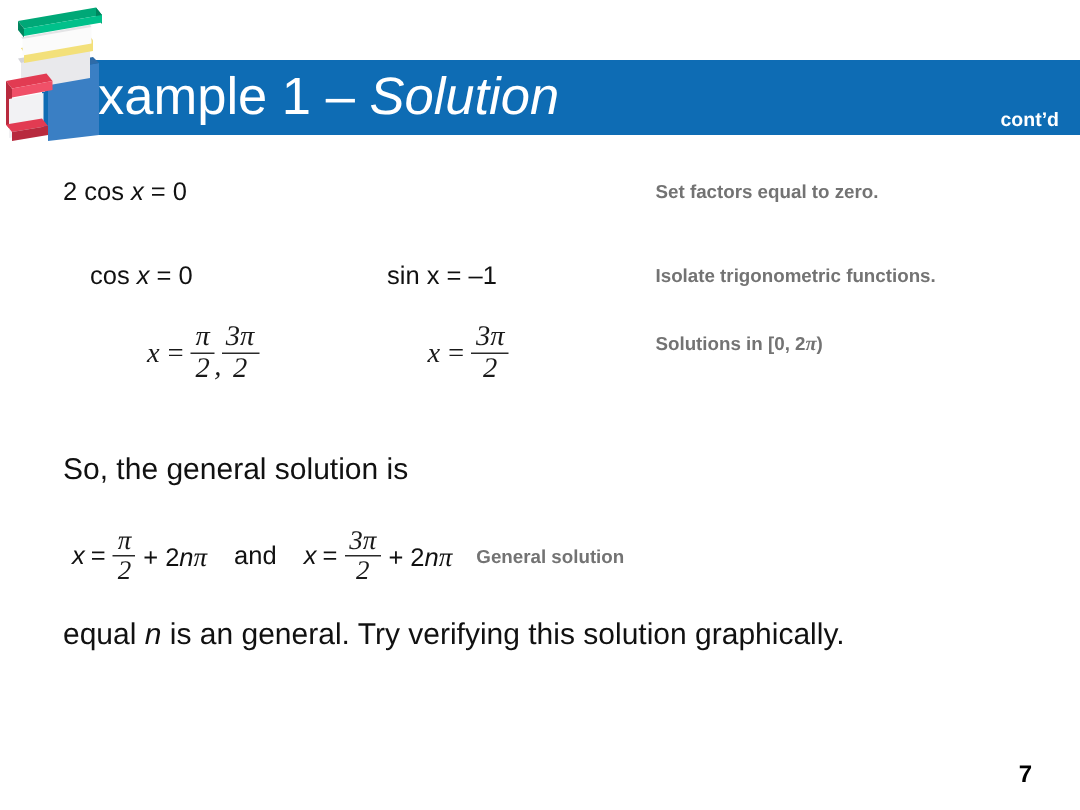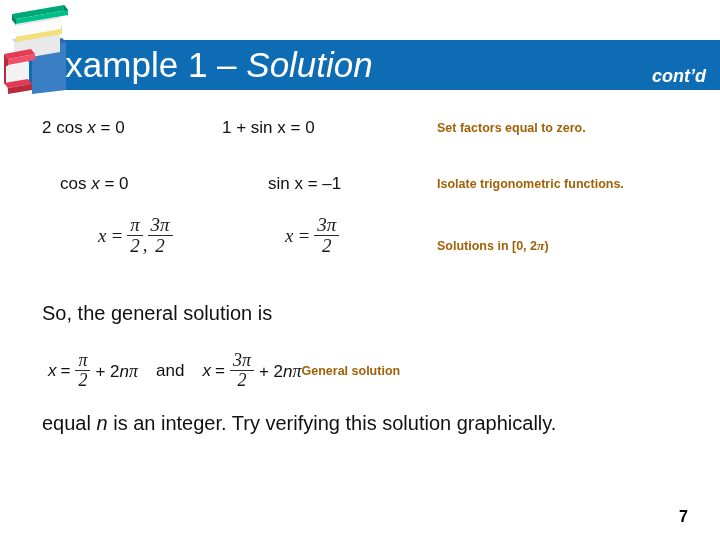--- a/index.html
+++ b/index.html
@@ -46,25 +46,24 @@
     white-space: nowrap;
     line-height: 46px;
   }
   .title-text .ital {
     font-style: italic;
   }
   .contd {
     position: absolute;
     right: 14px;
     bottom: 3px;
-    font-size: 18px;
+    font-size: 13px;
     color: #ffffff;
     font-weight: bold;
     white-space: nowrap;
-    font-style: italic;
   }
 
   
   .content {
     position: absolute;
     left: 0;
     top: 90px;
     width: 720px;
     height: 450px;
     z-index: 1;
@@ -78,21 +77,21 @@
   }
   .eqline .var {
     font-style: italic;
   }
 
   .note {
     position: absolute;
     white-space: nowrap;
     font-size: 12.5px;
     font-weight: bold;
-    color: #a16207;
+    color: #737373;
   }
   .note .pi {
     font-family: "Liberation Serif", serif;
     font-style: italic;
     font-size: 13.5px;
   }
 
   .para {
     position: absolute;
     white-space: nowrap;
@@ -202,25 +201,24 @@
 </div>
 
 <div class="title-bar">
   <div class="title-text"><span>Example 1 – </span><span class="ital">Solution</span></div>
   <div class="contd">cont’d</div>
 </div>
 
 <div class="content">
 
   <div class="eqline" style="left:42px; top:28px;">2 cos <span class="var">x</span> = 0</div>
-  <div class="eqline" style="left:222px; top:28px;">1 + sin x = 0</div>
   <div class="note" style="left:437px; top:31px;">Set factors equal to zero.</div>
 
   <div class="eqline" style="left:60px; top:84px;">cos <span class="var">x</span> =  0</div>
-  <div class="eqline" style="left:268px; top:84px;">sin x = –1</div>
+  <div class="eqline" style="left:258px; top:84px;">sin x = –1</div>
   <div class="note" style="left:437px; top:87px;">Isolate trigonometric functions.</div>
 
   <div class="mathser" style="position:absolute; left:98px; top:126px; font-size:19px;">
     <span class="mrow">
       <span>x</span>
       <span class="op">=</span>
       <span class="frac fr-big">
         <span class="num">π</span>
         <span class="den">2</span>
       </span>
@@ -236,40 +234,40 @@
     <span class="mrow">
       <span>x</span>
       <span class="op">=</span>
       <span class="frac fr-big">
         <span class="num">3π</span>
         <span class="den">2</span>
       </span>
     </span>
   </div>
 
-  <div class="note" style="left:437px; top:148px;"><span>Solutions in [0, 2</span><span class="pi">π</span><span>)</span></div>
+  <div class="note" style="left:437px; top:131px;"><span>Solutions in [0, 2</span><span class="pi">π</span><span>)</span></div>
 
   <div class="para" style="left:42px; top:212px;">So, the general solution is</div>
 
   <div class="gsrow" style="left:48px; top:262px;">
     <span class="var">x</span>
     <span class="eq">=</span>
     <span class="frac mathser" style="font-size:18px;">
       <span class="num">π</span>
       <span class="den">2</span>
     </span>
     <span class="tail"><span>+ 2</span><span class="it">n</span><span class="pi-s">π</span></span>
     <span class="andw">and</span>
     <span class="var">x</span>
     <span class="eq">=</span>
     <span class="frac mathser" style="font-size:18px;">
       <span class="num">3π</span>
       <span class="den">2</span>
     </span>
     <span class="tail"><span>+ 2</span><span class="it">n</span><span class="pi-s">π</span></span>
-    <span class="note" style="position:static; ">General solution</span>
+    <span class="note" style="position:static; margin-left:16px;">General solution</span>
   </div>
 
-  <div class="para" style="left:42px; top:322px;"><span>equal </span><span class="var">n</span><span> is an integer. Try verifying this solution graphically.</span></div>
+  <div class="para" style="left:42px; top:322px;"><span>equal </span><span class="var">n</span><span> is an general. Try verifying this solution graphically.</span></div>
 
 </div>
 
 <div class="pagenum">7</div>
 
 </body></html>

